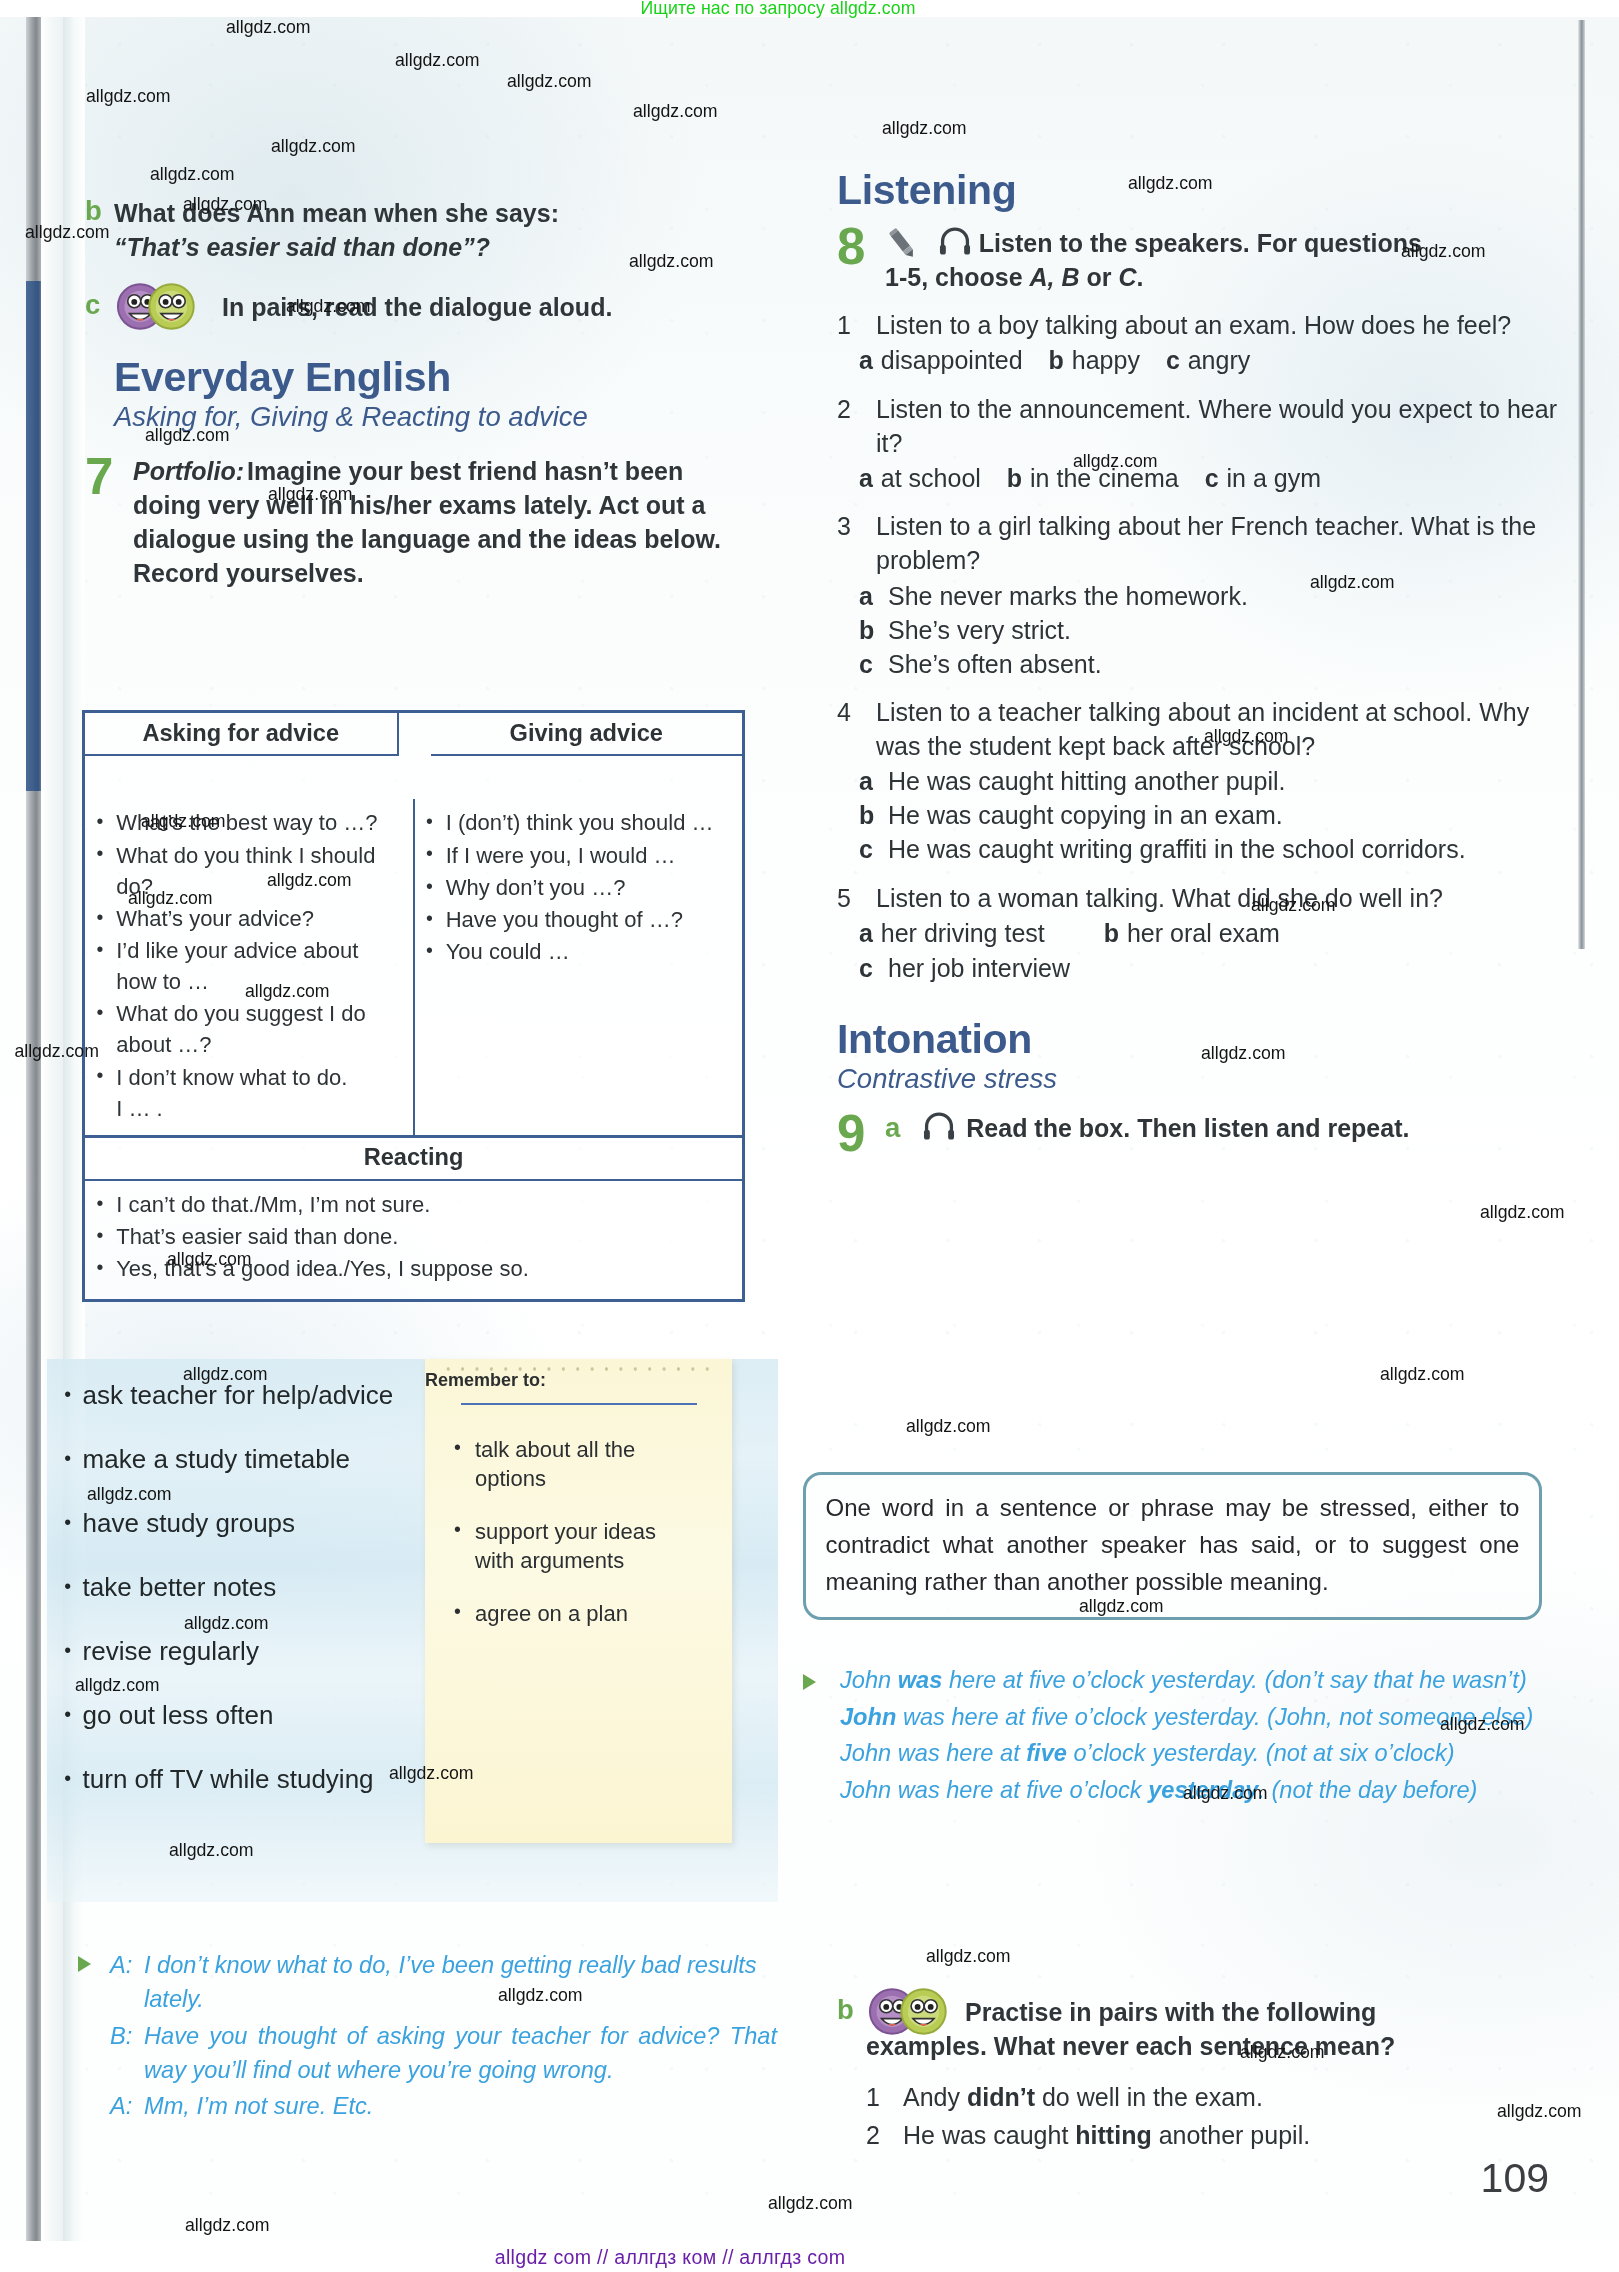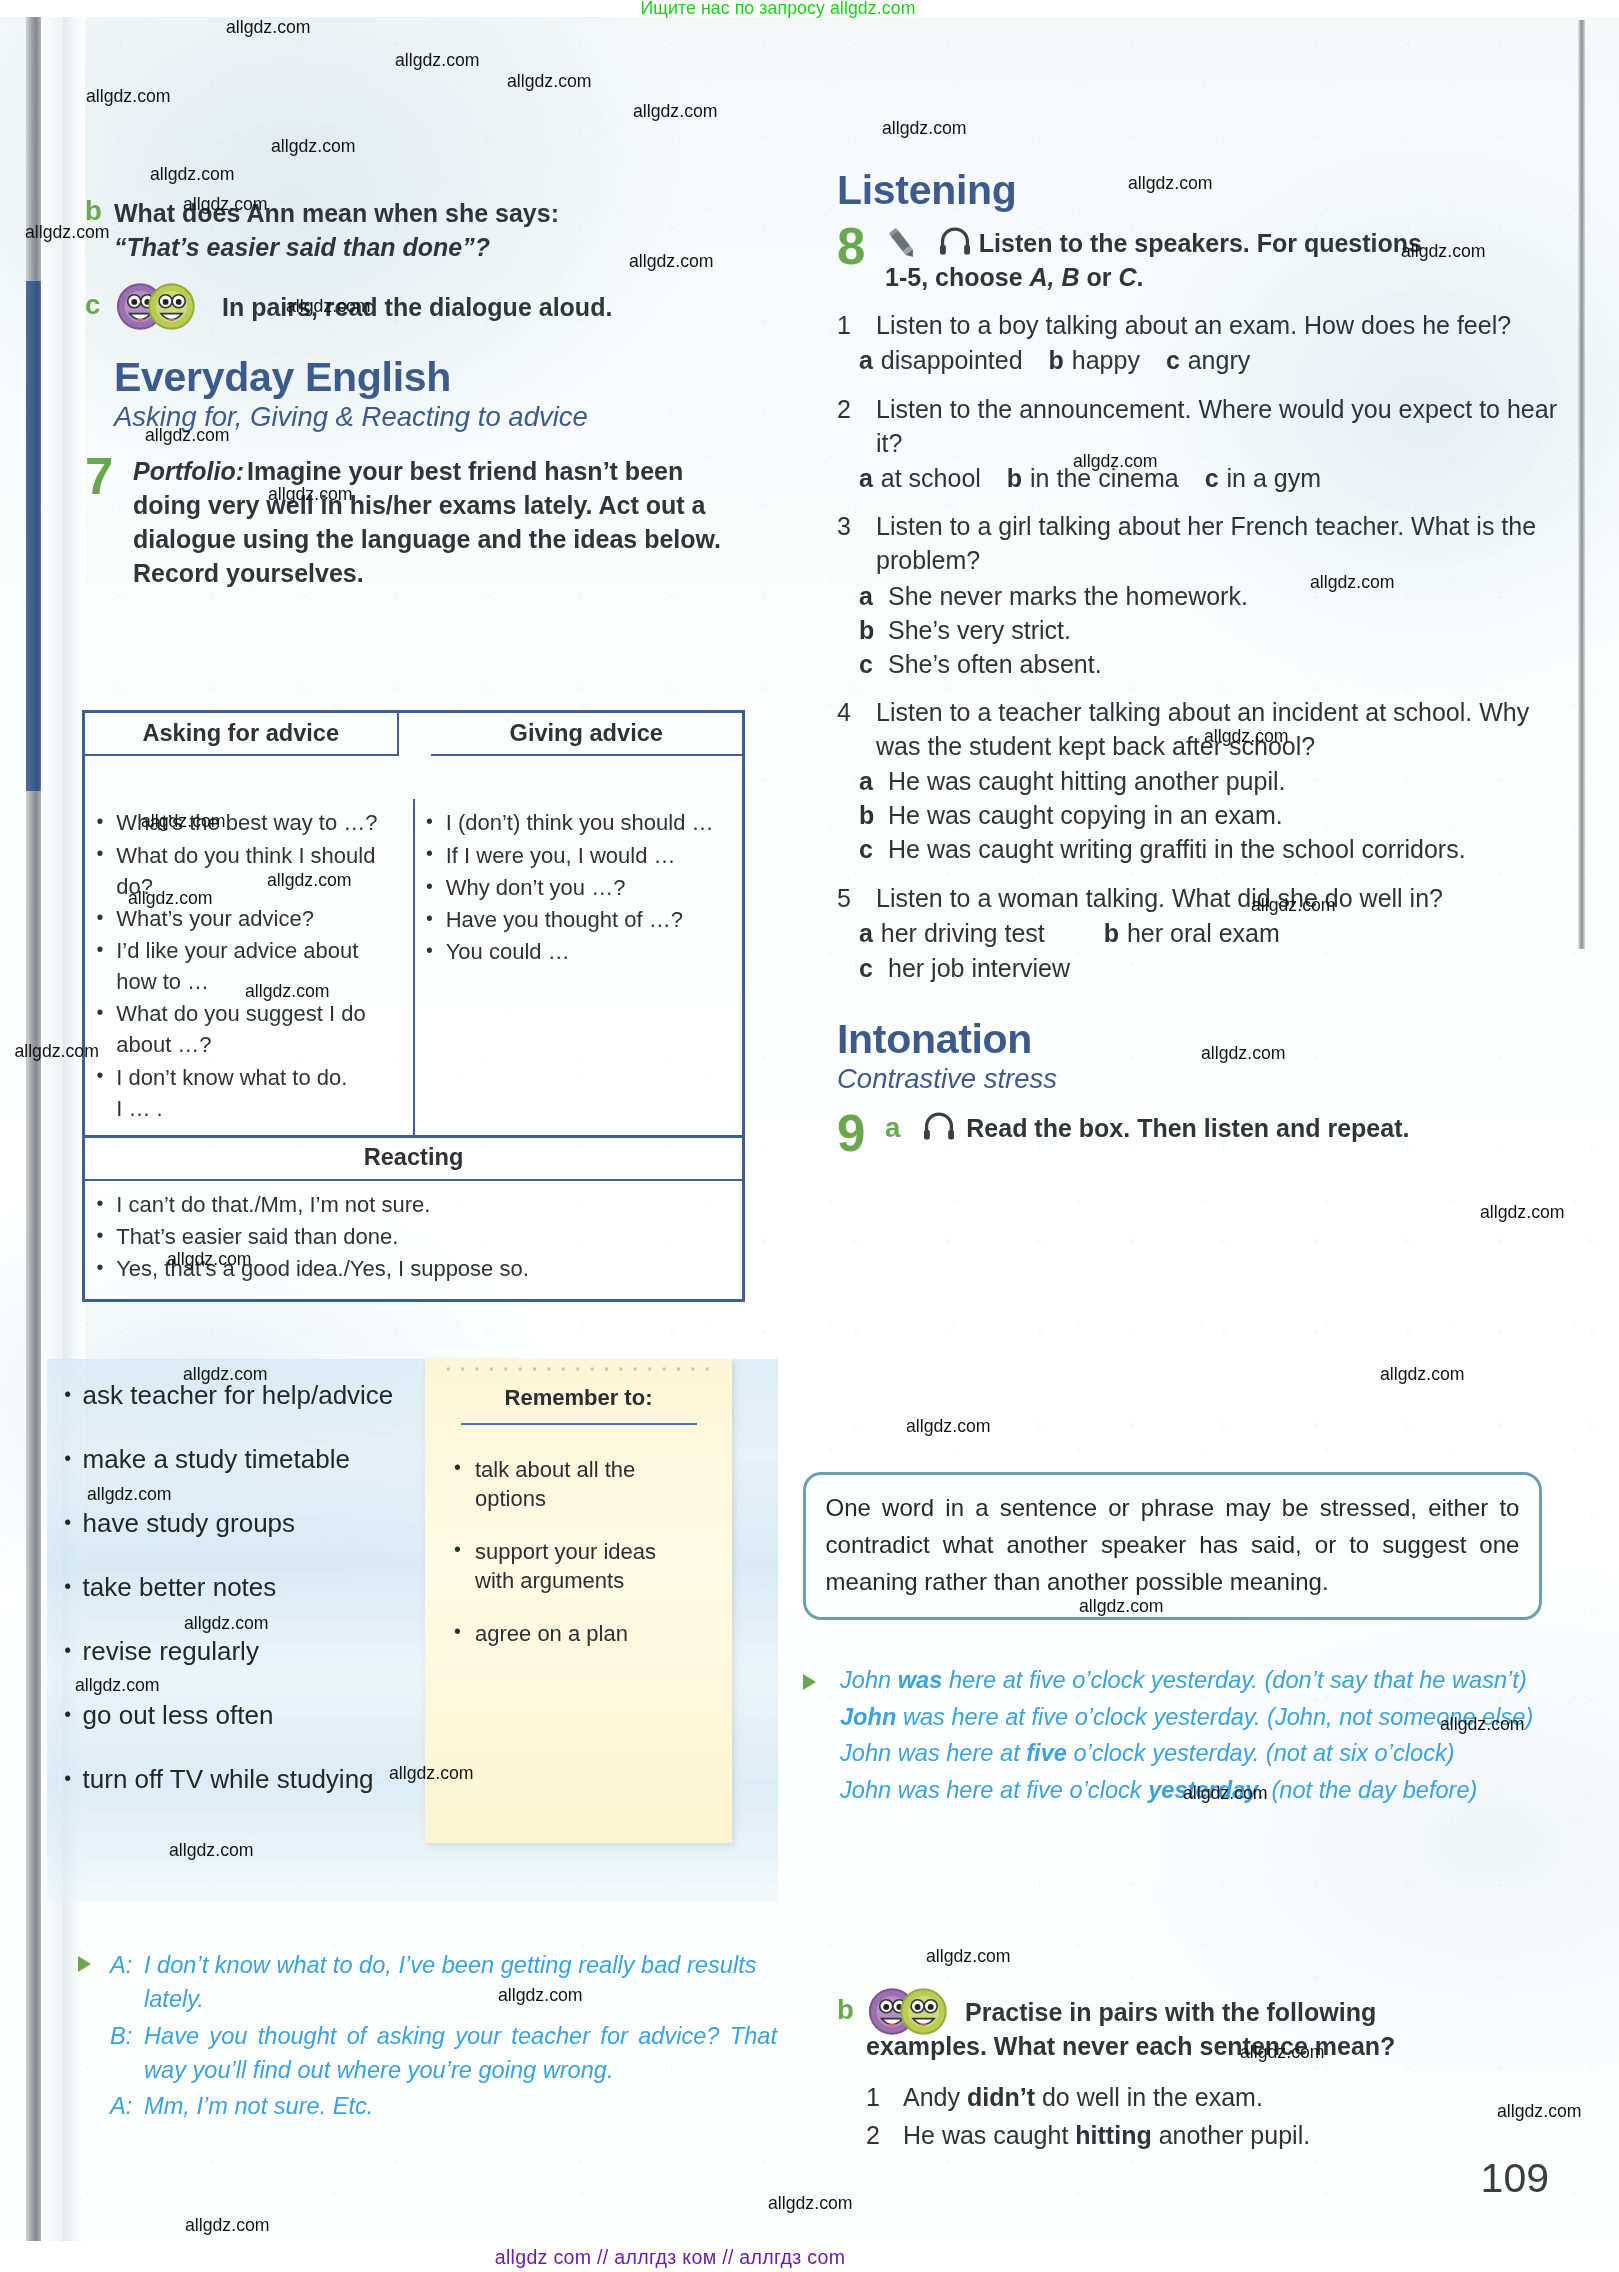--- a/index.html
+++ b/index.html
@@ -169,22 +169,22 @@
     position:absolute;left:425px;top:1359px;width:307px;height:484px;
     background:linear-gradient(180deg,#fbf6d6 0%,#fdfae4 42%,#fbf5d2 100%);
     box-shadow:2px 2.6px 6.5px rgba(120,120,90,.18);
   }
   #remember .dots{
     position:absolute;left:15.7px;top:6.5px;width:275px;height:6.5px;
     background-image:radial-gradient(circle, #b9b58a 0 1.6px, transparent 2px);
     background-size:14.4px 6.5px;background-repeat:repeat-x;opacity:.75;
   }
   #remember .r-title{
-    text-align:center;font-weight:700;font-size:22px;color:#2c2f31;
-    padding-top:26px;
+    text-align:left;font-weight:700;font-size:18px;color:#2c2f31;
+    padding-top:11px;
   }
   #remember .r-rule{
     width:236px;height:2.6px;background:#4a74b5;margin:11.8px auto 0;
   }
   #remember ul{margin:30px 12px 0 0;padding:0 21px 0 50px;list-style:none;}
   #remember li{
     font-size:22px;line-height:29px;color:#2b2f31;margin-bottom:23.6px;position:relative;
   }
   #remember li:before{
     content:"\2022";position:absolute;left:-21px;top:-2px;font-size:19.6px;

